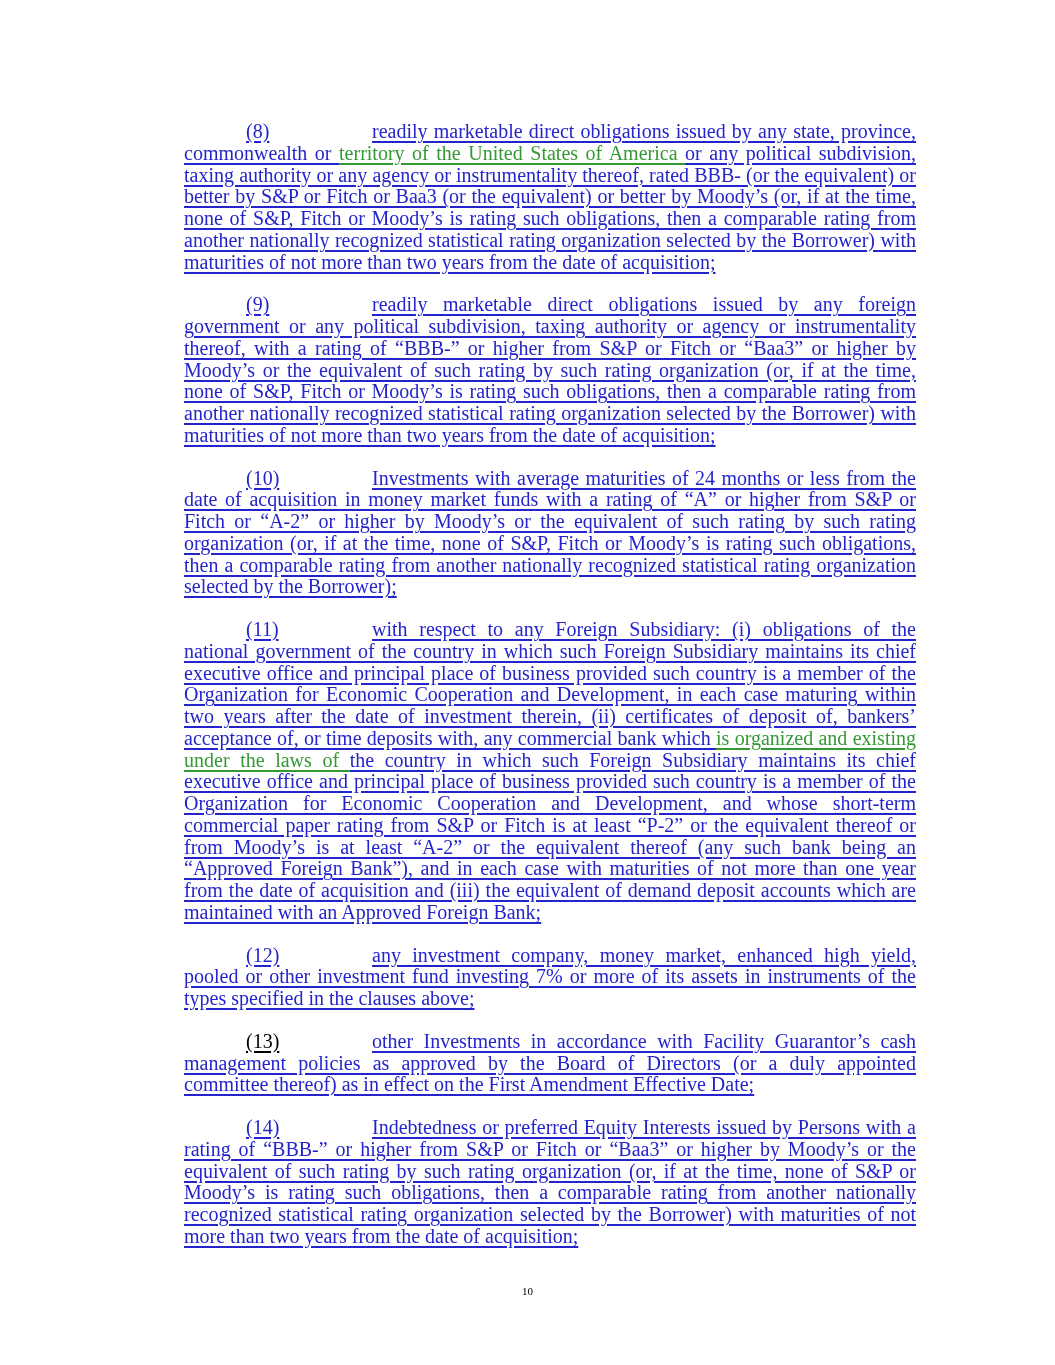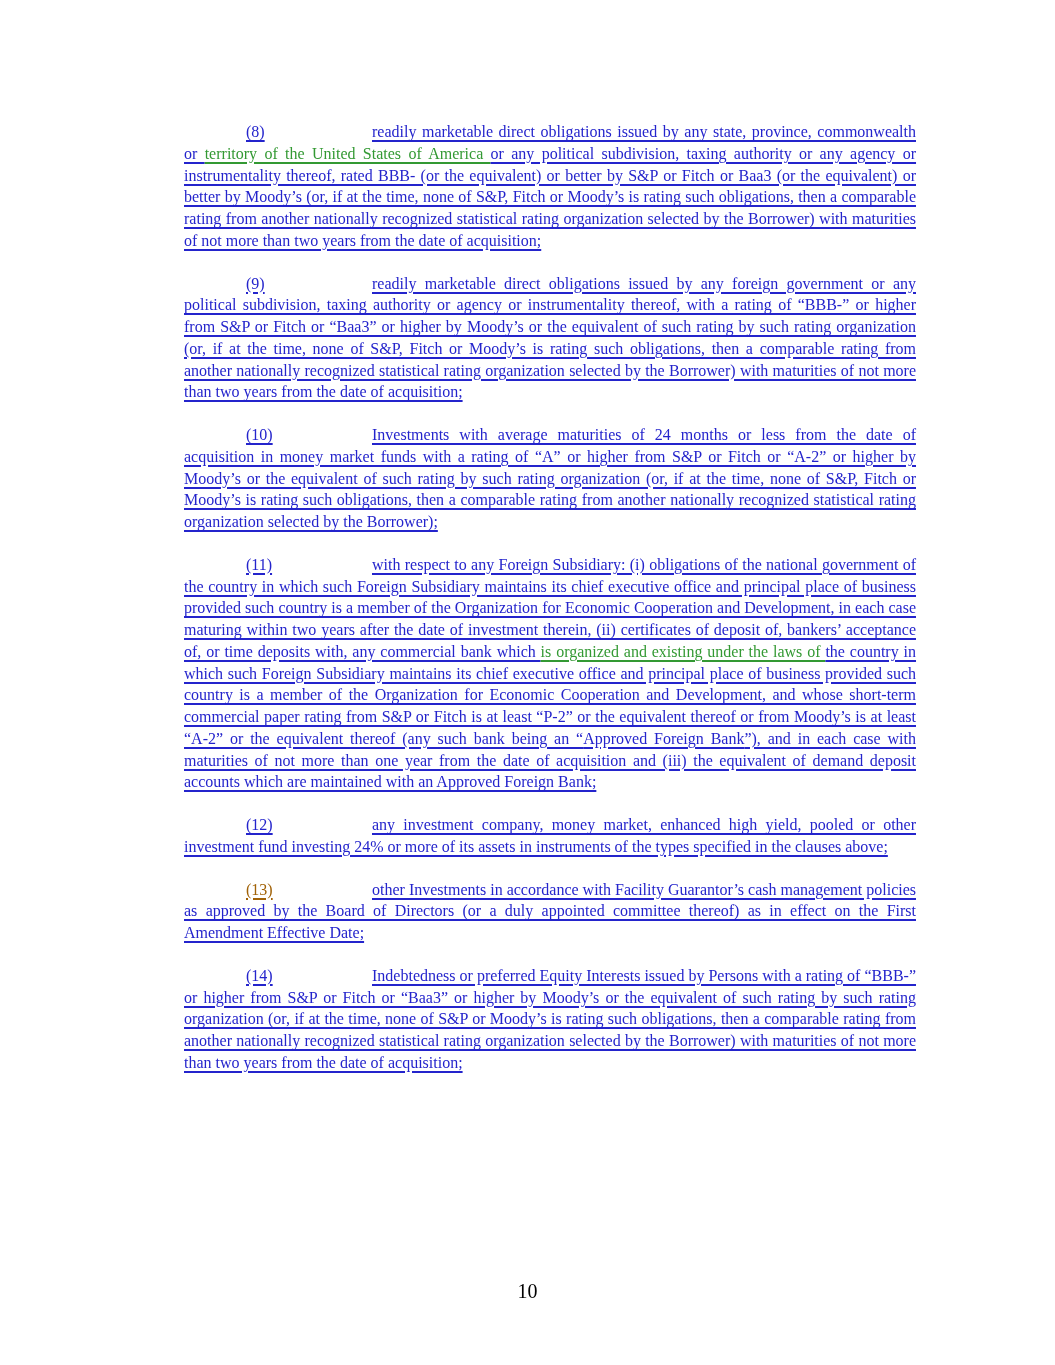--- a/index.html
+++ b/index.html
@@ -17,21 +17,21 @@
   }
   .content {
     position: absolute;
     left: 184px;
     top: 121px;
     width: 747px;
   }
   p.para {
     margin: 0 15px 21px 0;
     padding: 0;
-    font-size: 16px;
+    font-size: 20px;
     line-height: 21.75px;
     text-align: justify;
     text-indent: 62px;
   }
   .pnum {
     display: inline-block;
     width: 126px;
     text-indent: 0;
   }
   .pnum-label {
@@ -45,30 +45,30 @@
     text-underline-offset: 2.5px;
   }
   .seg.italic {
   }
   .footer {
     position: absolute;
     top: 1281px;
     left: 0;
     width: 1055px;
     text-align: center;
-    font-size: 20px;
+    font-size: 11px;
     line-height: 21px;
   }
 </style>
 </head>
 <body style="background: rgb(255, 255, 255);">
 
 <div class="content" id="paragraphs-container">
     <p class="para"><span class="pnum"><span class="pnum-label" style="color: rgb(36, 36, 204);">(8)</span></span><span class="seg" style="color: rgb(36, 36, 204);">readily marketable direct obligations issued by any state, province, commonwealth or </span><span class="seg" style="color: rgb(51, 153, 51);">territory of the United States of America </span><span class="seg" style="color: rgb(36, 36, 204);">or any political subdivision, taxing authority or any agency or instrumentality thereof, rated BBB- (or the equivalent) or better by S&amp;P or Fitch or Baa3 (or the equivalent) or better by Moody’s (or, if at the time, none of S&amp;P, Fitch or Moody’s is rating such obligations, then a comparable rating from another nationally recognized statistical rating organization selected by the Borrower) with maturities of not more than two years from the date of acquisition;</span></p>
     <p class="para"><span class="pnum"><span class="pnum-label" style="color: rgb(36, 36, 204);">(9)</span></span><span class="seg" style="color: rgb(36, 36, 204);">readily marketable direct obligations issued by any foreign government or any political subdivision, taxing authority or agency or instrumentality thereof, with a rating of “BBB-” or higher from S&amp;P or Fitch or “Baa3” or higher by Moody’s or the equivalent of such rating by such rating organization (or, if at the time, none of S&amp;P, Fitch or Moody’s is rating such obligations, then a comparable rating from another nationally recognized statistical rating organization selected by the Borrower) with maturities of not more than two years from the date of acquisition;</span></p>
     <p class="para"><span class="pnum"><span class="pnum-label" style="color: rgb(36, 36, 204);">(10)</span></span><span class="seg" style="color: rgb(36, 36, 204);">Investments with average maturities of 24 months or less from the date of acquisition in money market funds with a rating of “A” or higher from S&amp;P or Fitch or “A-2” or higher by Moody’s or the equivalent of such rating by such rating organization (or, if at the time, none of S&amp;P, Fitch or Moody’s is rating such obligations, then a comparable rating from another nationally recognized statistical rating organization selected by the Borrower);</span></p>
     <p class="para"><span class="pnum"><span class="pnum-label" style="color: rgb(36, 36, 204);">(11)</span></span><span class="seg" style="color: rgb(36, 36, 204);">with respect to any Foreign Subsidiary: (i) obligations of the national government of the country in which such Foreign Subsidiary maintains its chief executive office and principal place of business provided such country is a member of the Organization for Economic Cooperation and Development, in each case maturing within two years after the date of investment therein, (ii) certificates of deposit of, bankers’ acceptance of, or time deposits with, any commercial bank which </span><span class="seg" style="color: rgb(51, 153, 51);">is organized and existing under the laws of </span><span class="seg" style="color: rgb(36, 36, 204);">the country in which such Foreign Subsidiary maintains its chief executive office and principal place of business provided such country is a member of the Organization for Economic Cooperation and Development, and whose short-term commercial paper rating from S&amp;P or Fitch is at least “P-2” or the equivalent thereof or from Moody’s is at least “A-2” or the equivalent thereof (any such bank being an “</span><span class="seg italic" style="color: rgb(36, 36, 204);">Approved Foreign Bank</span><span class="seg" style="color: rgb(36, 36, 204);">”), and in each case with maturities of not more than one year from the date of acquisition and (iii) the equivalent of demand deposit accounts which are maintained with an Approved Foreign Bank;</span></p>
-    <p class="para"><span class="pnum"><span class="pnum-label" style="color: rgb(36, 36, 204); font-family: Liberation Serif, serif;">(12)</span></span><span class="seg" style="color: rgb(36, 36, 204);">any investment company, money market, enhanced high yield, pooled or other investment fund investing 24% or more of its assets in instruments of the types specified in the clauses above;</span></p>
-    <p class="para"><span class="pnum"><span class="pnum-label" style="color: #a16207;">(13)</span></span><span class="seg" style="color: rgb(36, 36, 204);">other Investments in accordance with Facility Guarantor’s cash management policies as approved by the Board of Directors (or a duly appointed committee thereof) as in effect on the First Amendment Effective Date;</span></p>
+    <p class="para"><span class="pnum"><span class="pnum-label" style="color: rgb(36, 36, 204); font-family: Liberation Serif, serif;">(12)</span></span><span class="seg" style="color: rgb(36, 36, 204);">any investment company, money market, enhanced high yield, pooled or other investment fund investing 7% or more of its assets in instruments of the types specified in the clauses above;</span></p>
+    <p class="para"><span class="pnum"><span class="pnum-label" style="color: #000000;">(13)</span></span><span class="seg" style="color: rgb(36, 36, 204);">other Investments in accordance with Facility Guarantor’s cash management policies as approved by the Board of Directors (or a duly appointed committee thereof) as in effect on the First Amendment Effective Date;</span></p>
     <p class="para"><span class="pnum"><span class="pnum-label" style="color: rgb(36, 36, 204);">(14)</span></span><span class="seg" style="color: rgb(36, 36, 204);">Indebtedness or preferred Equity Interests issued by Persons with a rating of “BBB-” or higher from S&amp;P or Fitch or “Baa3” or higher by Moody’s or the equivalent of such rating by such rating organization (or, if at the time, none of S&amp;P or Moody’s is rating such obligations, then a comparable rating from another nationally recognized statistical rating organization selected by the Borrower) with maturities of not more than two years from the date of acquisition;</span></p>
   </div>
 
 <div class="footer" style="color: rgb(0, 0, 0);">10</div>
 
 </body></html>

